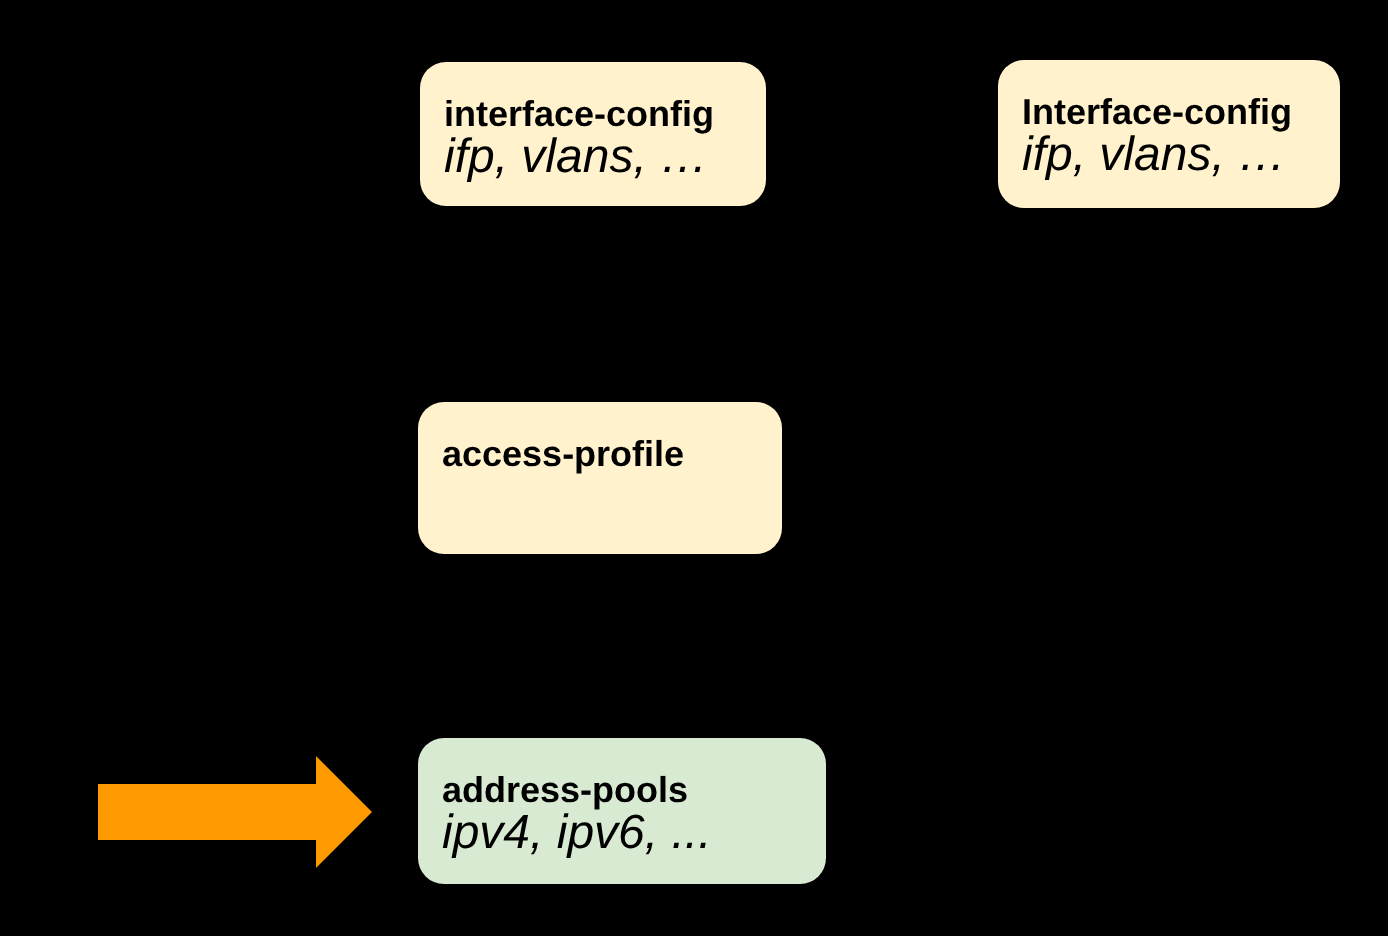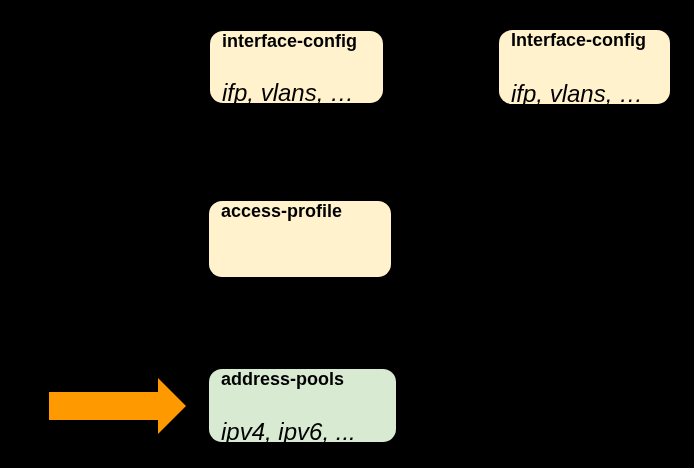--- a/index.html
+++ b/index.html
@@ -9,41 +9,41 @@
     height: 468px;
     background: #000000;
     overflow: hidden;
     font-family: "Liberation Sans", sans-serif;
   }
   .node {
     position: absolute;
     border-radius: 13px;
     display: flex;
     flex-direction: column;
-    justify-content: space-between;
-    padding: 0 10px 0 12px;
+    justify-content: flex-start;
+    padding: 16px 10px 0 12px;
     box-sizing: border-box;
     color: #000000;
   }
   .node .title {
     font-size: 18px;
     line-height: 21px;
     font-weight: 700;
     white-space: nowrap;
   }
   .node .subtitle {
     font-size: 24px;
     line-height: 21px;
     font-style: italic;
     white-space: nowrap;
   }
   #node-interface-config-left  { left: 210px; top: 31px;  width: 173px; height: 72px; }
   #node-interface-config-right { left: 499px; top: 30px;  width: 171px; height: 74px; }
   #node-access-profile         { left: 209px; top: 201px; width: 182px; height: 76px; }
-  #node-address-pools          { left: 209px; top: 369px; width: 187px; height: 73px; }
+  #node-address-pools          { left: 209px; top: 369px; width: 204px; height: 73px; }
   .arrow-layer {
     position: absolute;
     left: 0; top: 0;
     width: 694px; height: 468px;
     pointer-events: none;
   }
 </style>
 </head>
 <body>
 

